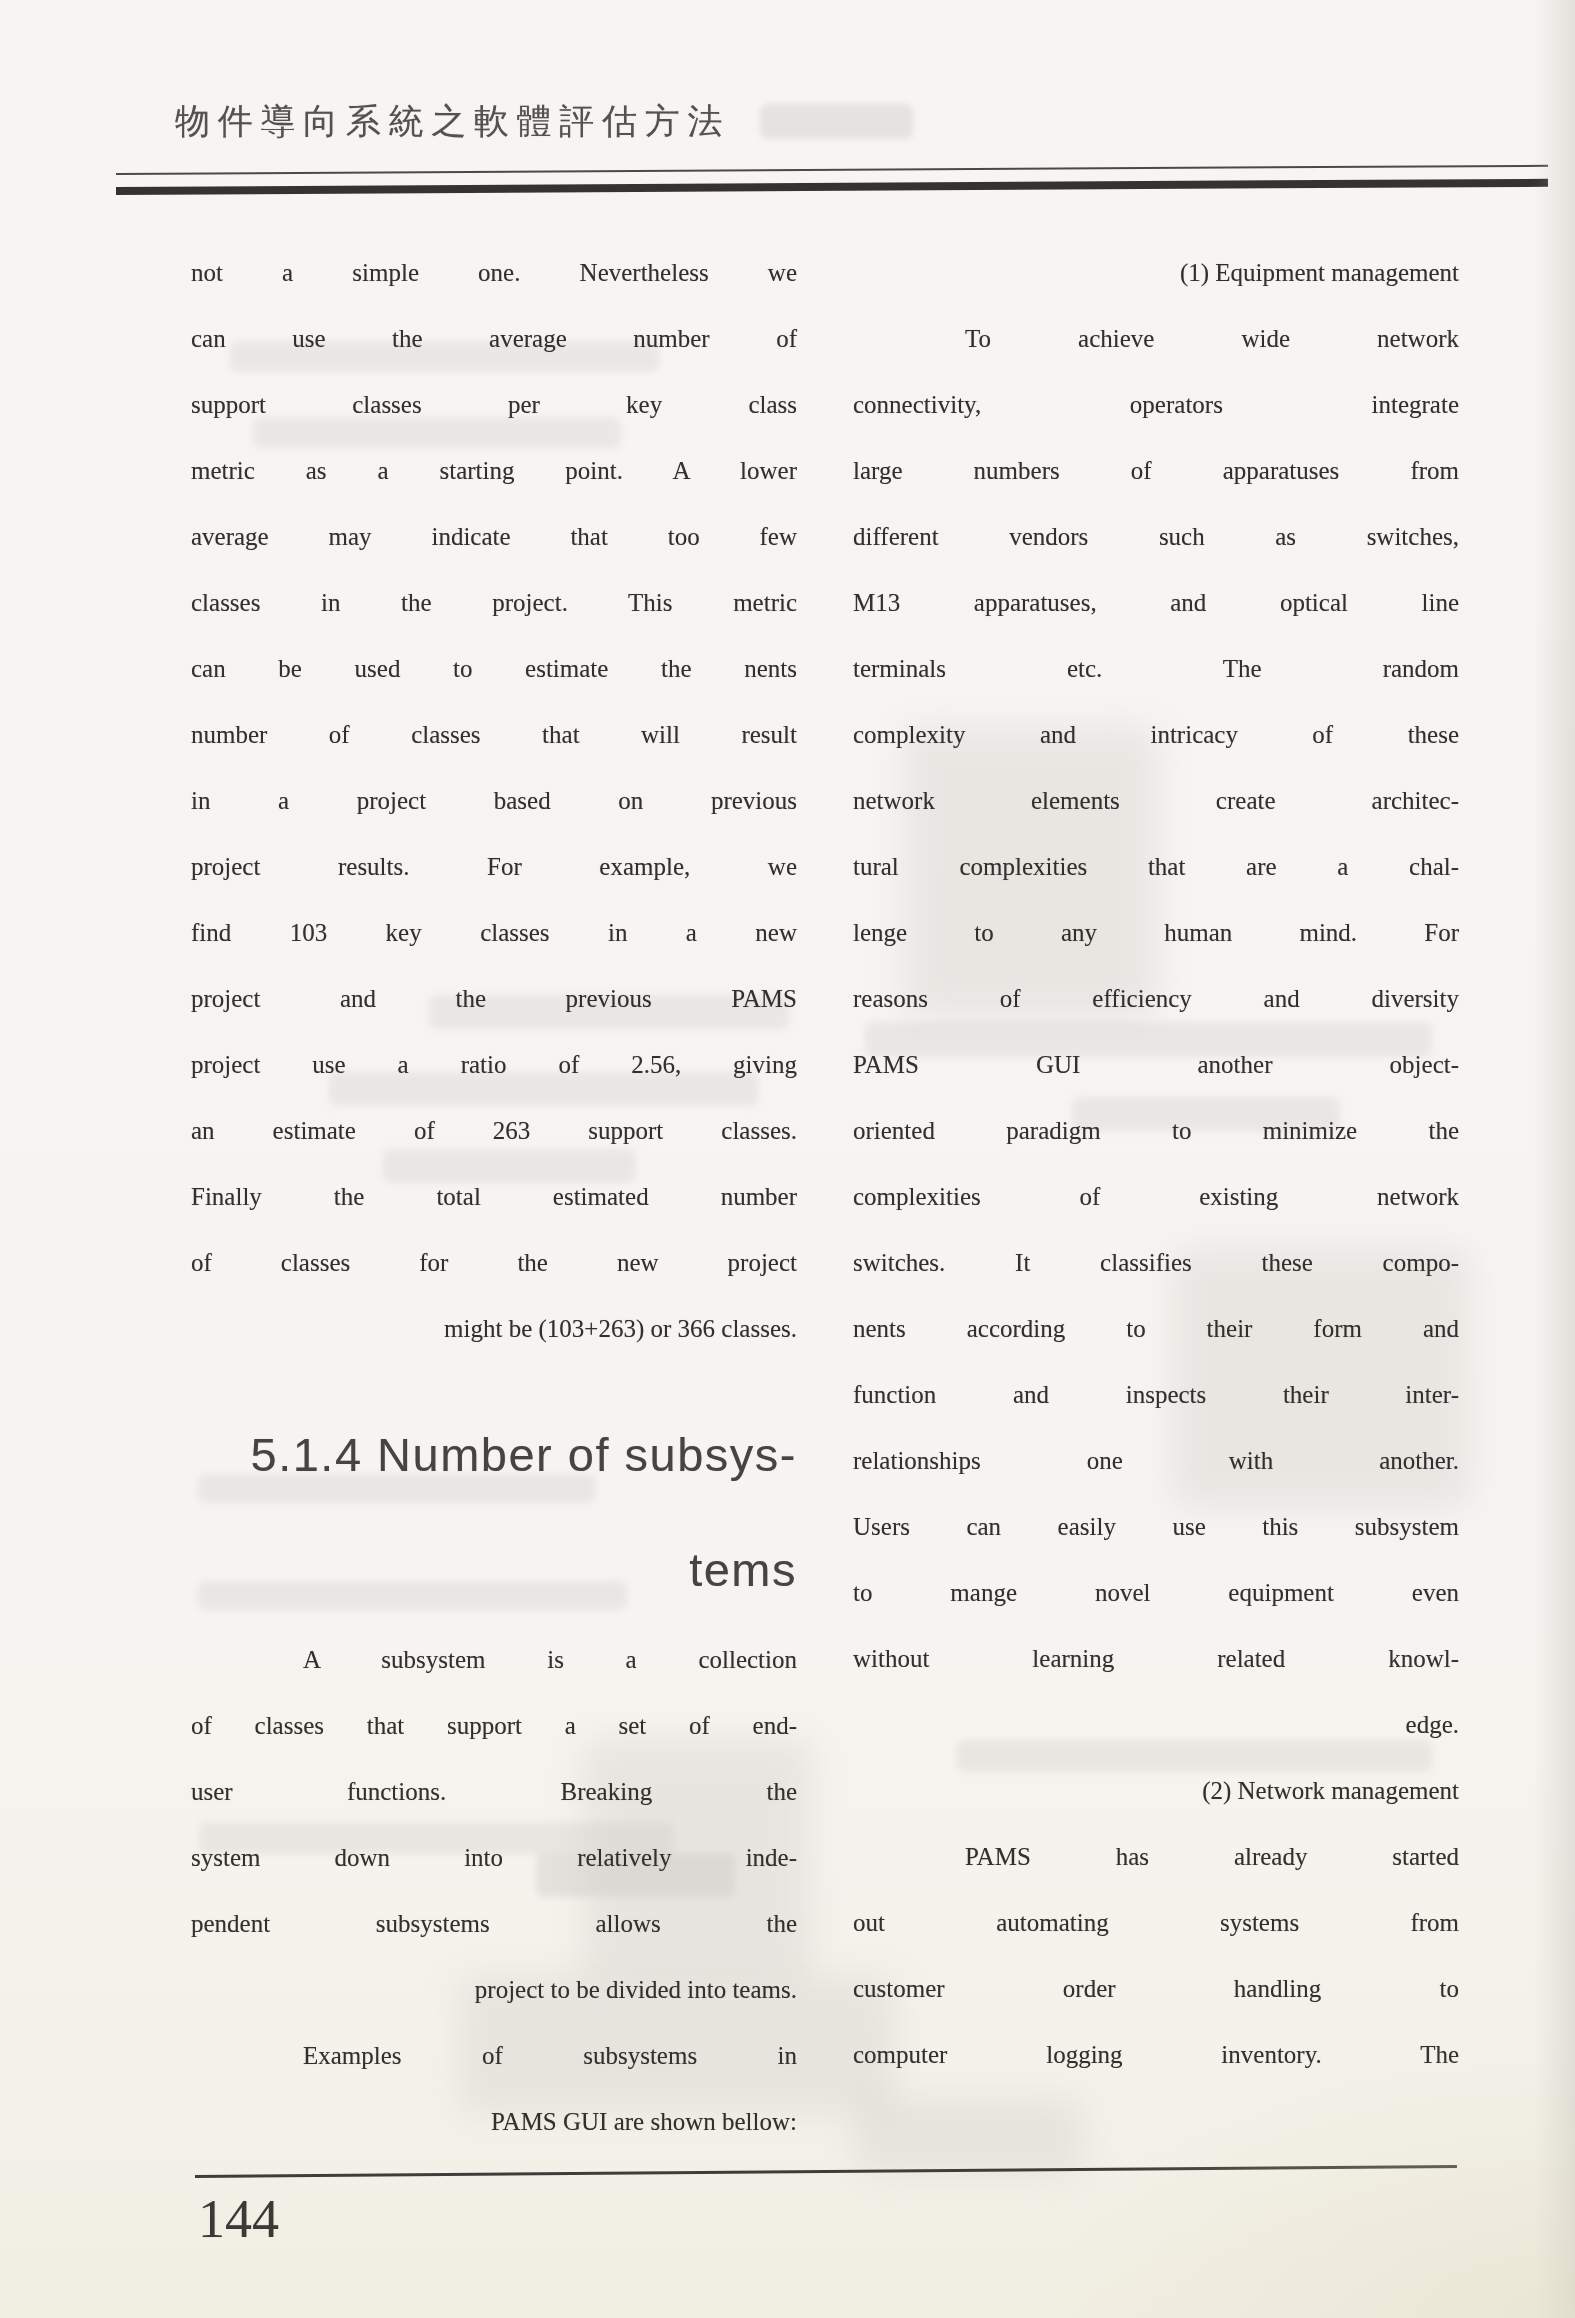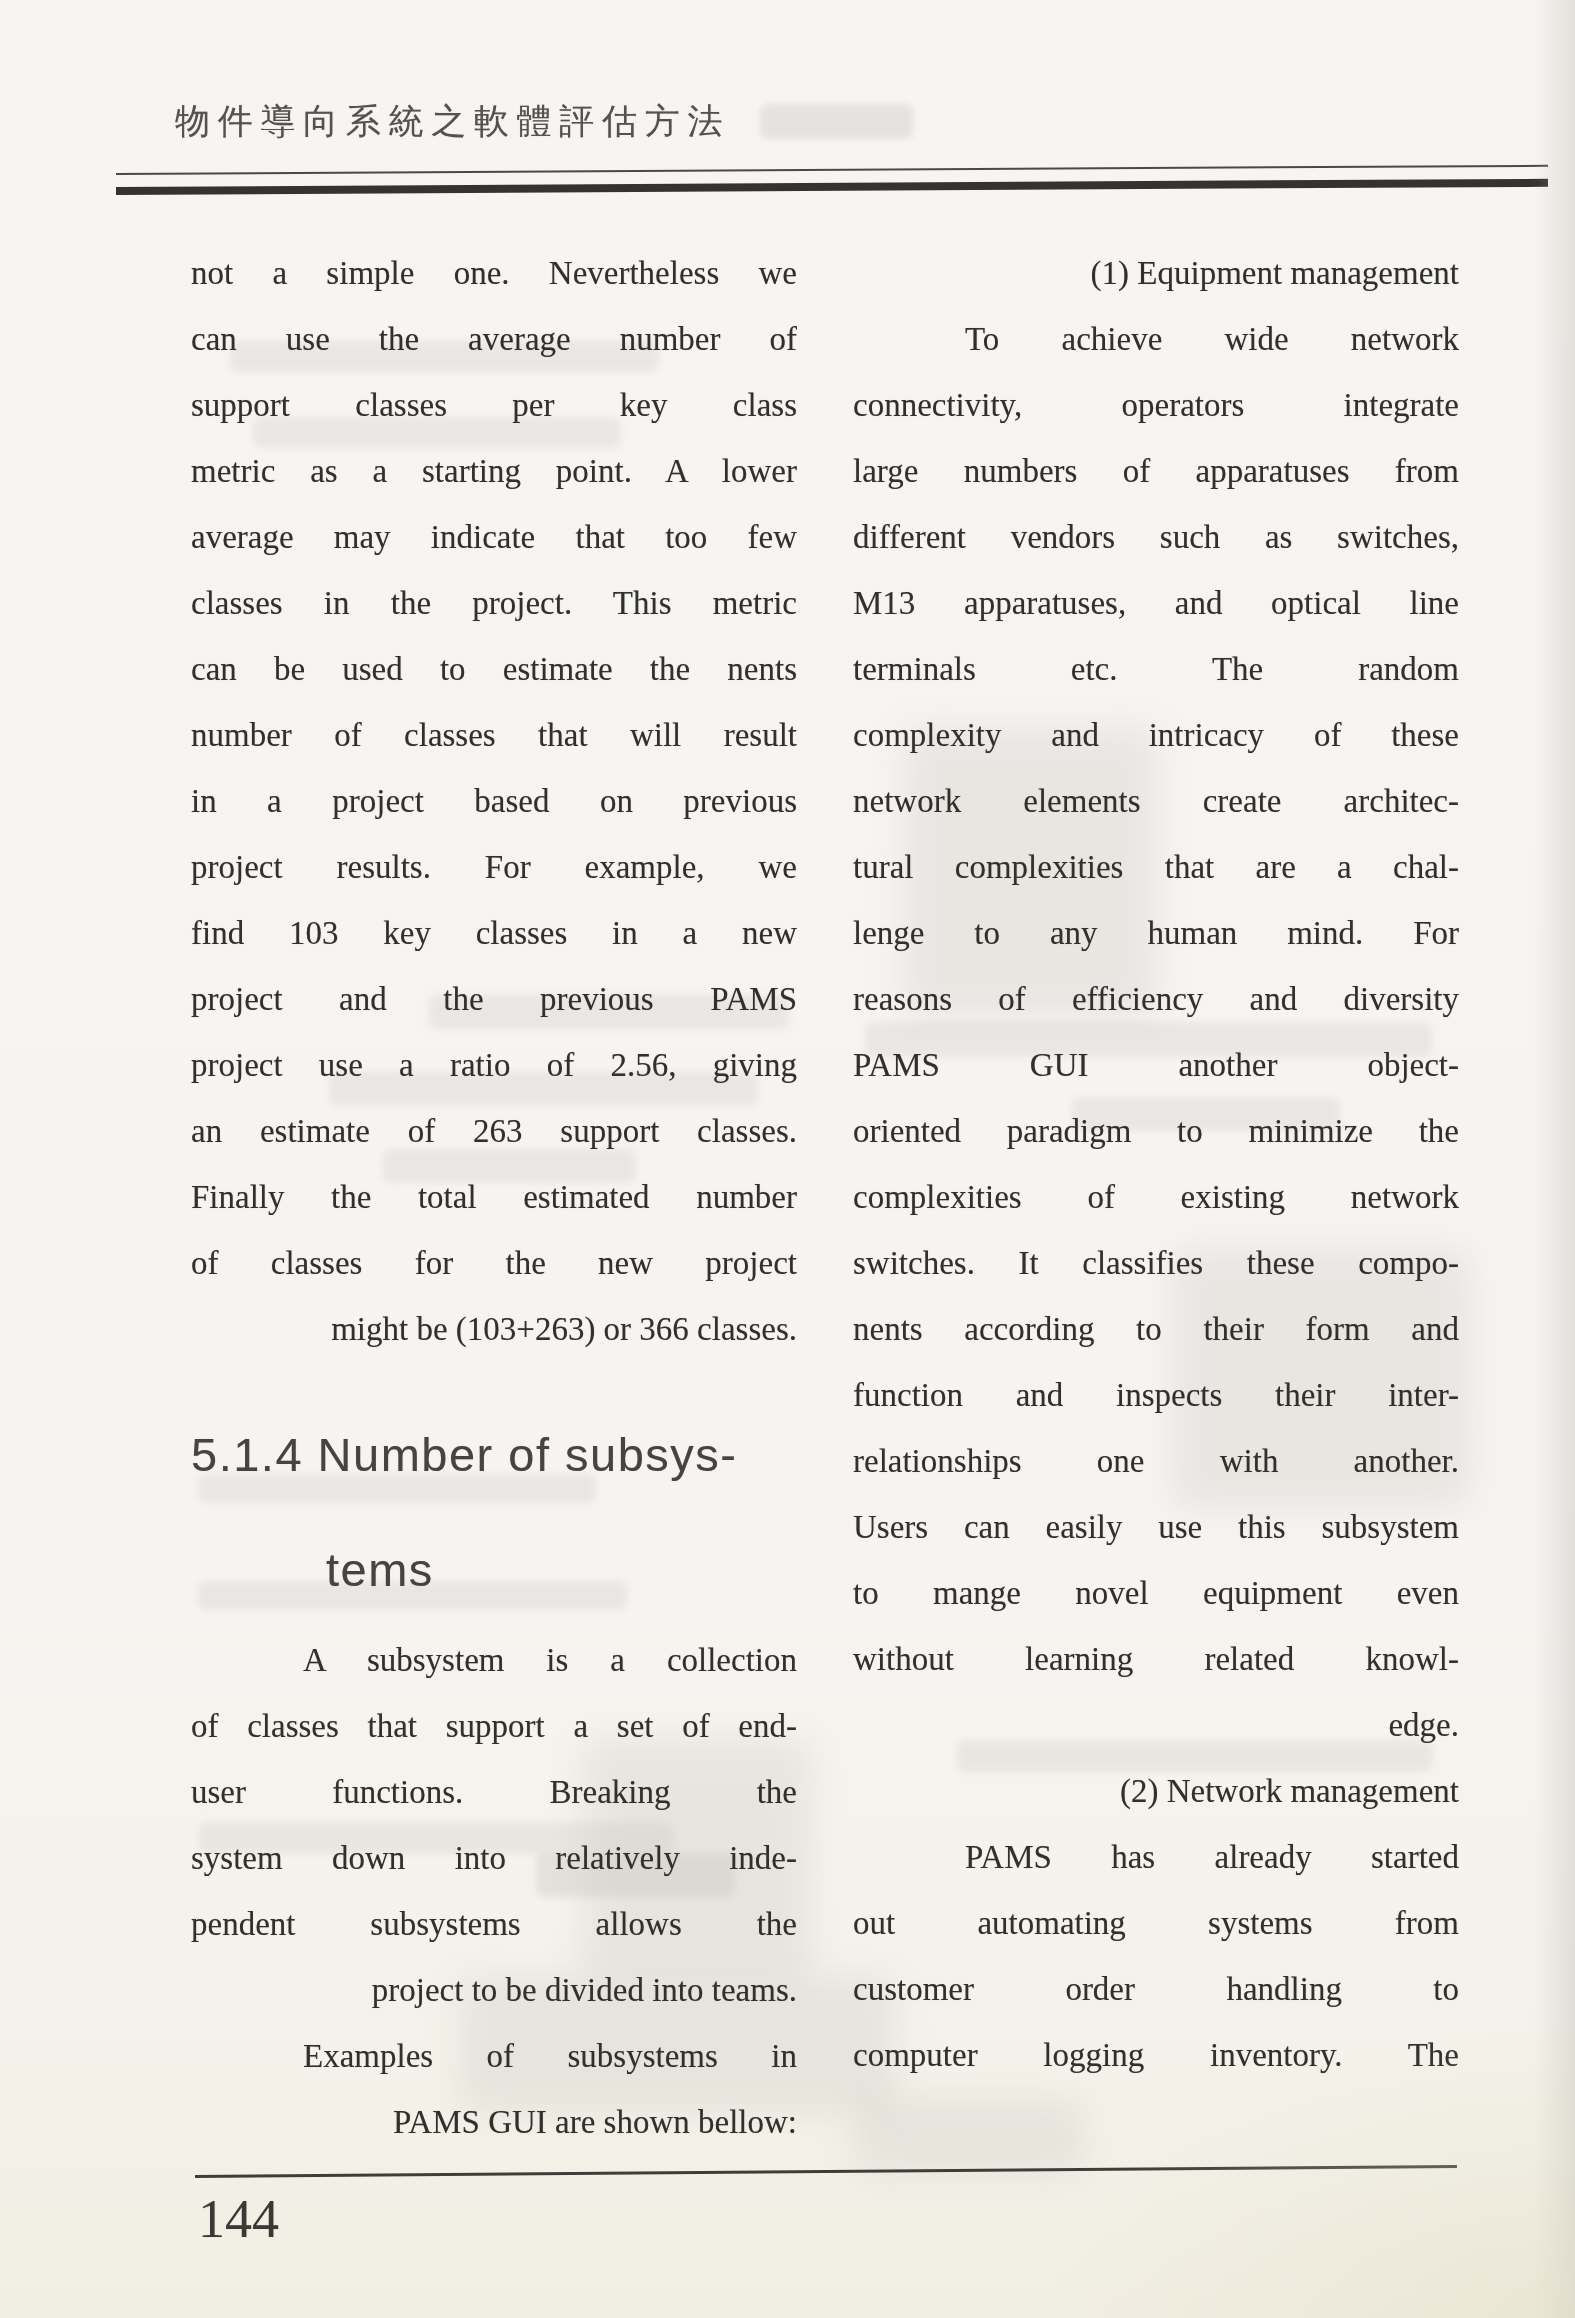--- a/index.html
+++ b/index.html
@@ -19,31 +19,31 @@
   .rule{position:absolute;left:116px;width:1432px;transform:rotate(-0.33deg);transform-origin:left center;}
   .rule.thin{top:173px;height:2.3px;background:#4a4944;}
   .rule.thick{top:187px;height:8.4px;background:#343330;}
   
   .col{position:absolute;top:240px;width:606px;}
   .col.left{left:191px;}
   .col.right{left:853px;}
   .block{margin:0;}
   .block.heading{margin-top:35px;margin-bottom:0;}
   .line{
-    font-size:33px;line-height:66px;height:66px;color:#31302d;
+    font-size:25px;line-height:66px;height:66px;color:#31302d;
     text-shadow:0 0 0.8px rgba(50,49,46,.35);
     overflow:visible;white-space:nowrap;
   }
   .line.j{white-space:normal;text-align:justify;text-align-last:justify;-moz-text-align-last:justify;}
   .line.l{text-align:right;}
   .line.ind{padding-left:112px;}
   .heading-line{
     font-family:"Liberation Sans",sans-serif;font-weight:400;
     font-size:47px;line-height:115px;height:115px;color:#454441;
-    letter-spacing:1.5px;text-shadow:0 0 0.8px rgba(70,68,65,.3);
+    letter-spacing:1.5px;text-shadow:0 0 0.8px rgba(70,68,65,.3);text-align:right;
   }
   .heading-line.ind{padding-left:135px;}
   
   .footer-rule{position:absolute;left:195px;top:2175px;width:1262px;height:3.1px;background:#3e3d3a;
     transform:rotate(-0.45deg);transform-origin:left center;}
   .page-number{position:absolute;left:198px;top:2188px;font-size:54px;color:#3a3936;
     text-shadow:0 0 0.8px rgba(58,57,54,.35);}
   
   .ghost{position:absolute;background:#b8b6b2;opacity:.20;filter:blur(3.8px);border-radius:7.7px;}
   .ghost.dark{opacity:.28;}

